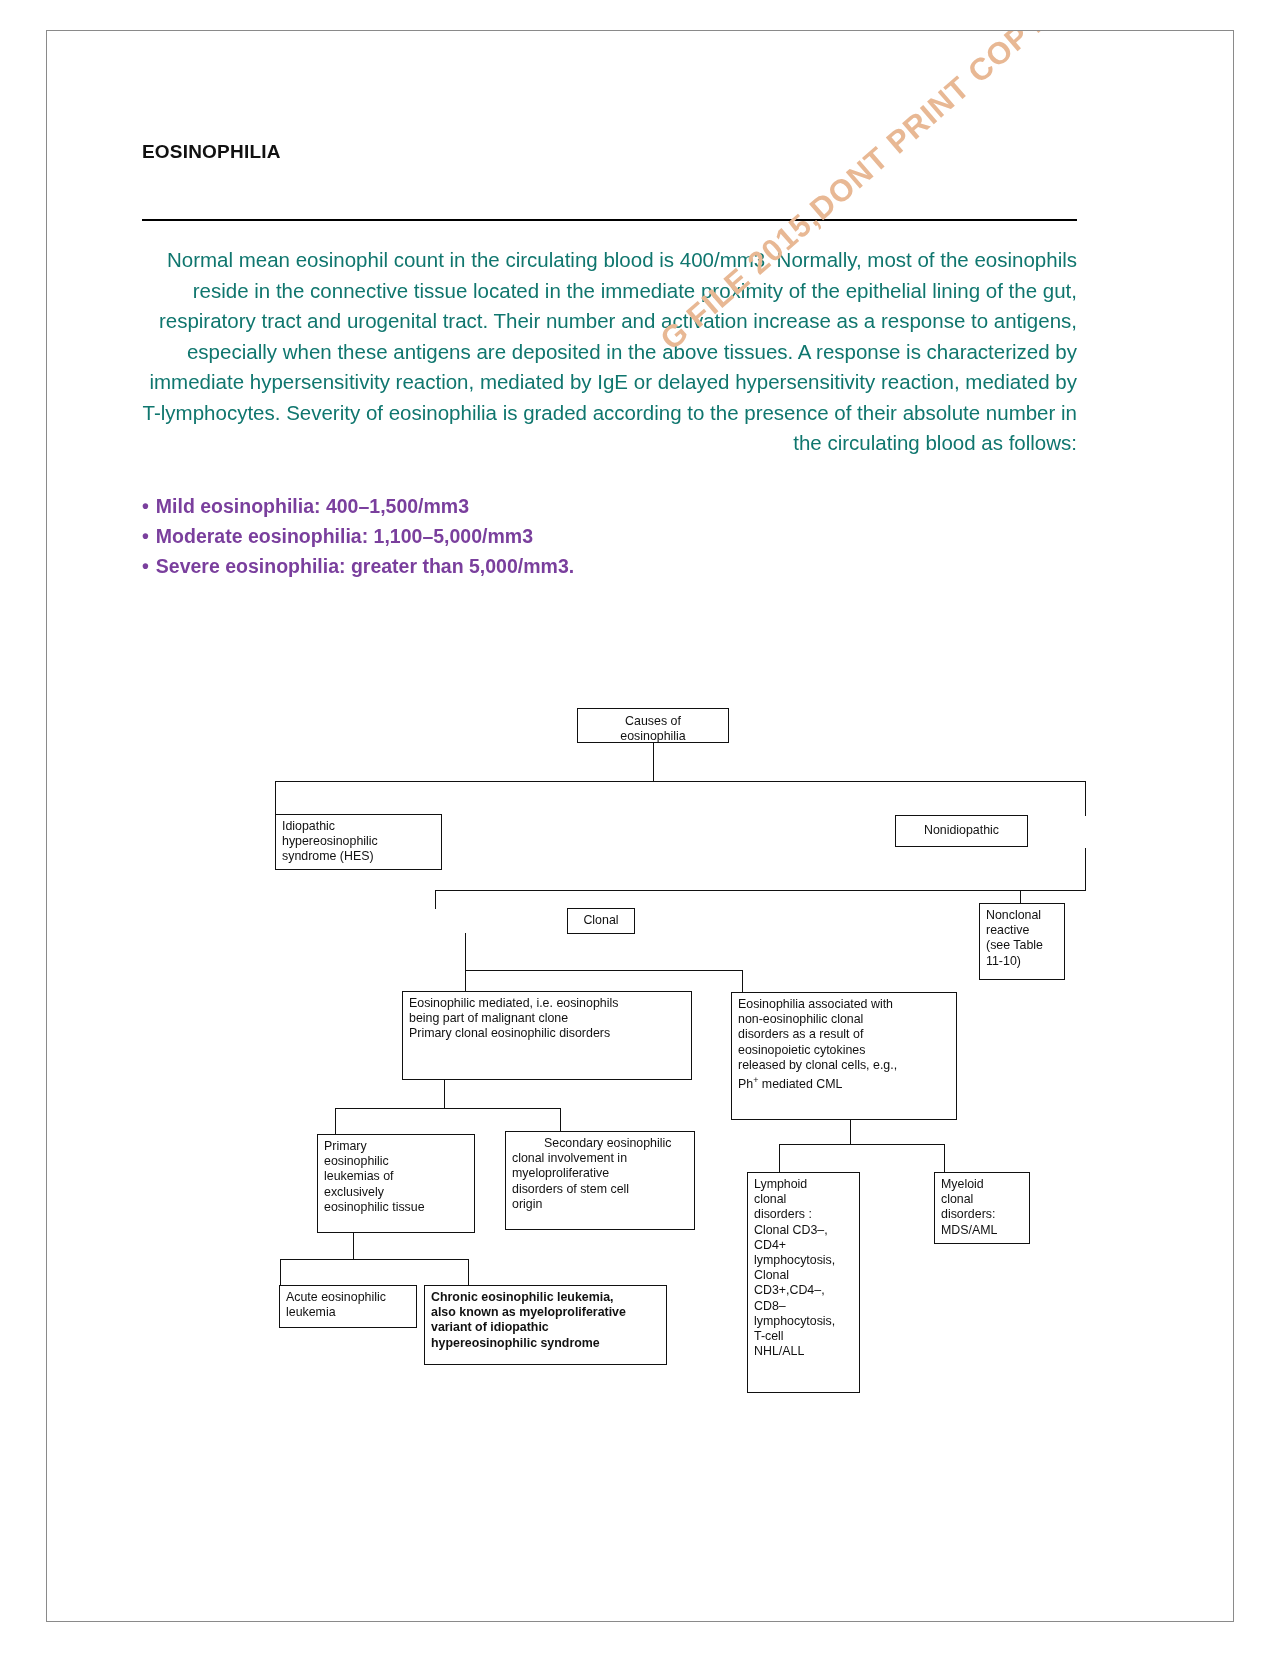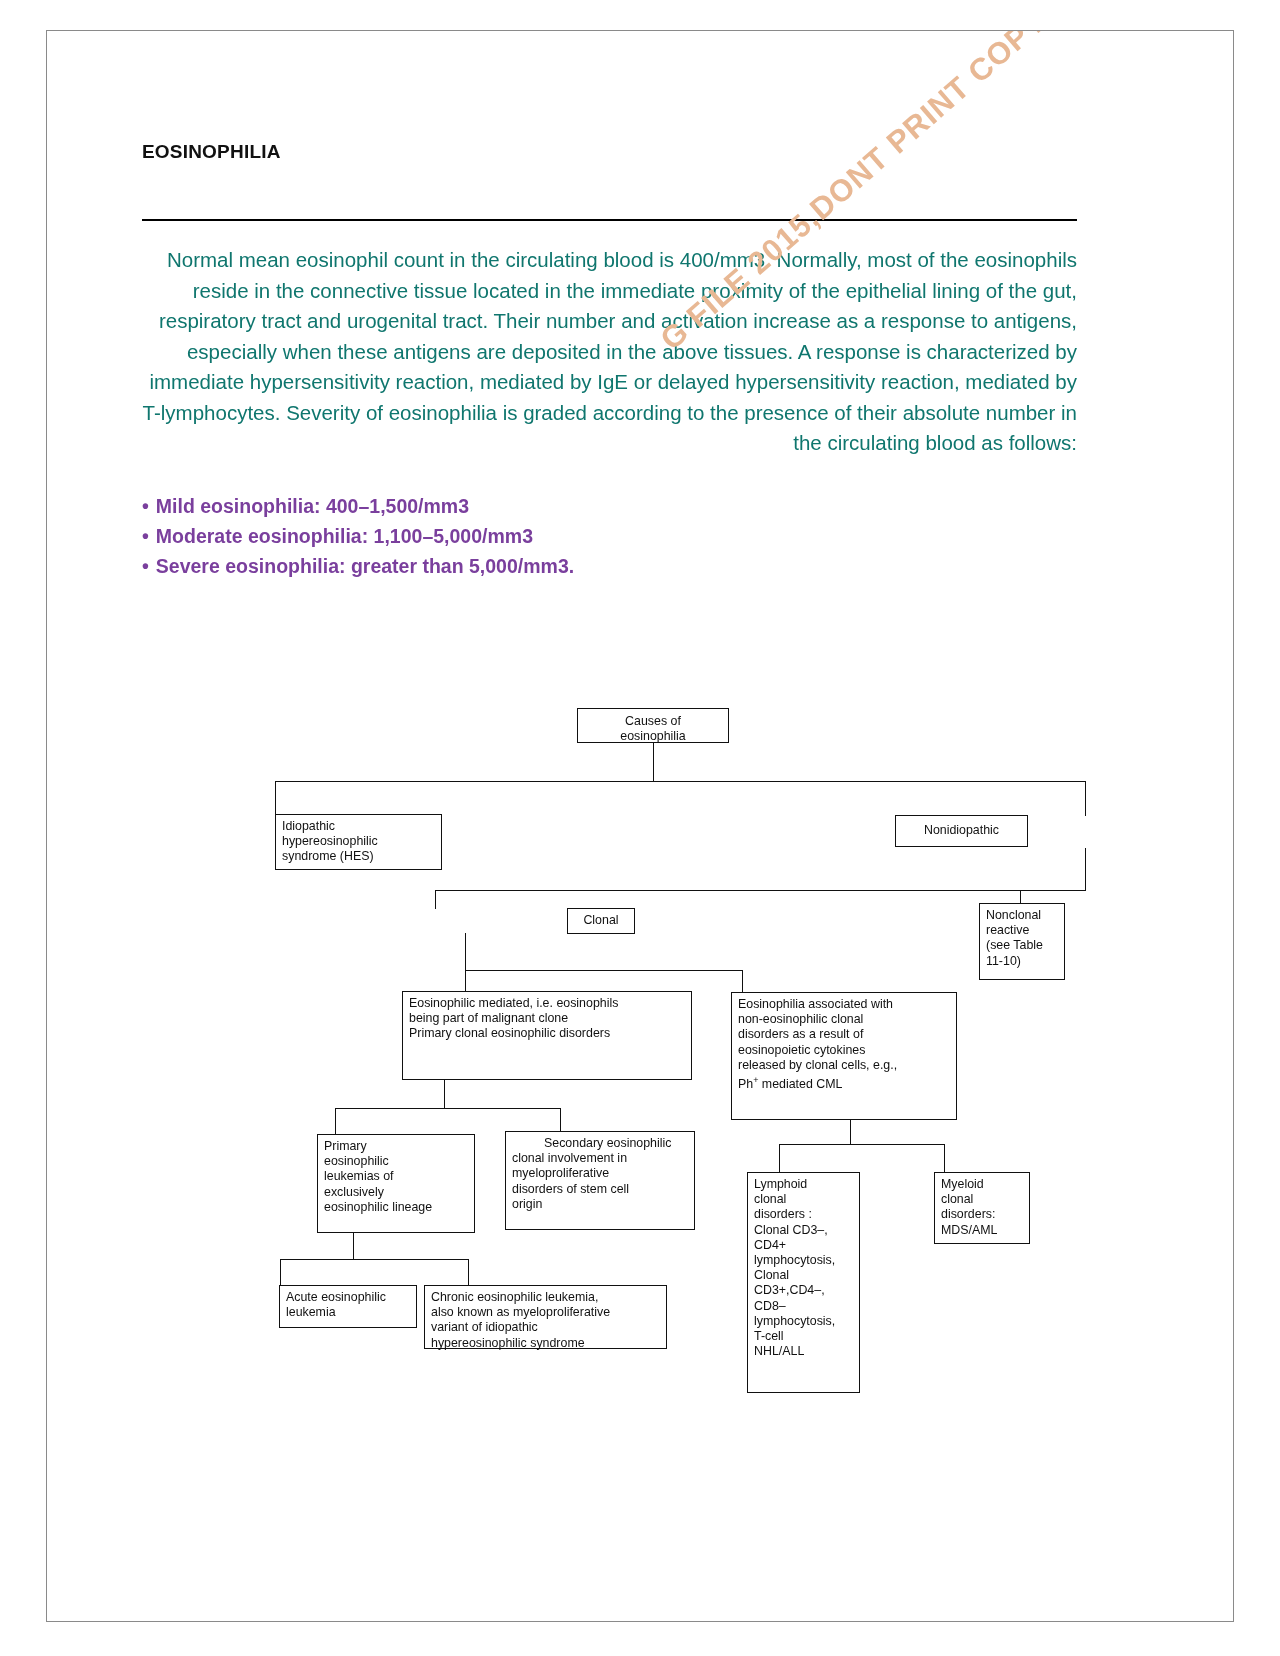--- a/index.html
+++ b/index.html
@@ -135,21 +135,21 @@
 eosinopoietic cytokines
 released by clonal cells, e.g.,
 Ph</span><span class="sup">+</span><span> mediated CML</span>
     </div>
 
     <div class="node" style="left:100px;top:458px;width:158px;height:99px;">
       <span style="white-space:pre-line;">Primary
 eosinophilic
 leukemias of
 exclusively
-eosinophilic lineage</span>
+eosinophilic tissue</span>
     </div>
 
     <div class="node" style="left:288px;top:455px;width:190px;height:99px;">
       <span style="white-space:pre-line;margin-left:32px;">Secondary eosinophilic
 clonal involvement in
 myeloproliferative
 disorders of stem cell
 origin</span>
     </div>
 
@@ -173,21 +173,21 @@
 clonal
 disorders:
 MDS/AML</span>
     </div>
 
     <div class="node" style="left:62px;top:609px;width:138px;height:43px;">
       <span style="white-space:pre-line;">Acute eosinophilic
 leukemia</span>
     </div>
 
-    <div class="node" style="left:207px;top:609px;width:243px;height:64px;">
+    <div class="node" style="left:207px;top:609px;width:243px;height:80px;font-weight:bold;">
       <span style="white-space:pre-line;">Chronic eosinophilic leukemia,
 also known as myeloproliferative
 variant of idiopathic
 hypereosinophilic syndrome</span>
     </div>
 
   </div>
 
   <div class="wm">G FILE 2015,DONT PRINT COPY OR PHOTOSTAT</div>
 

